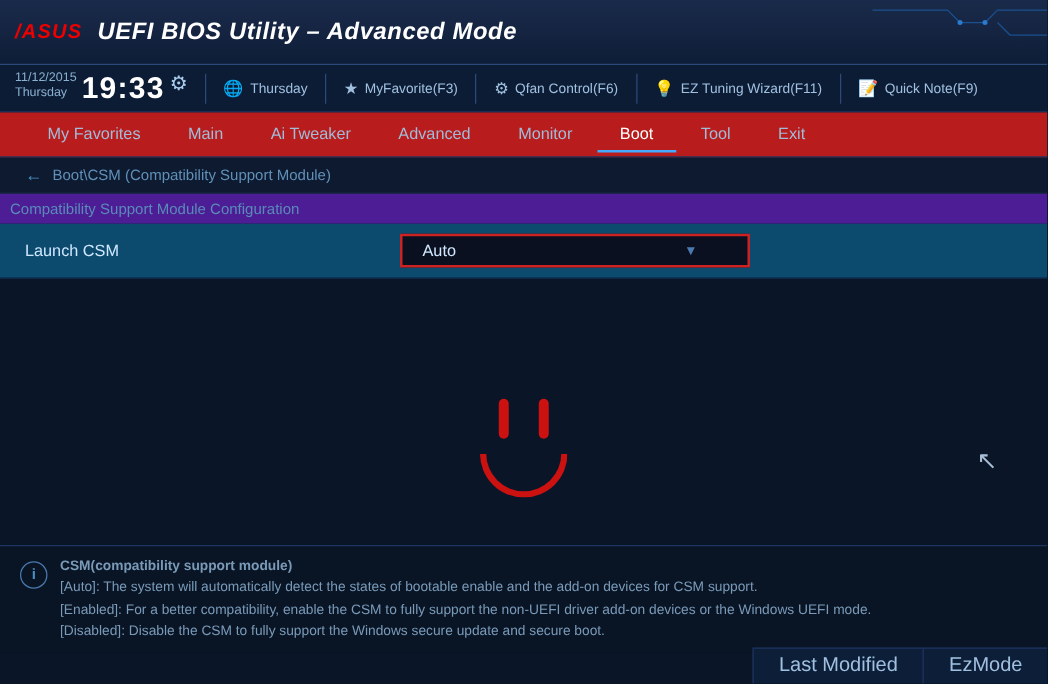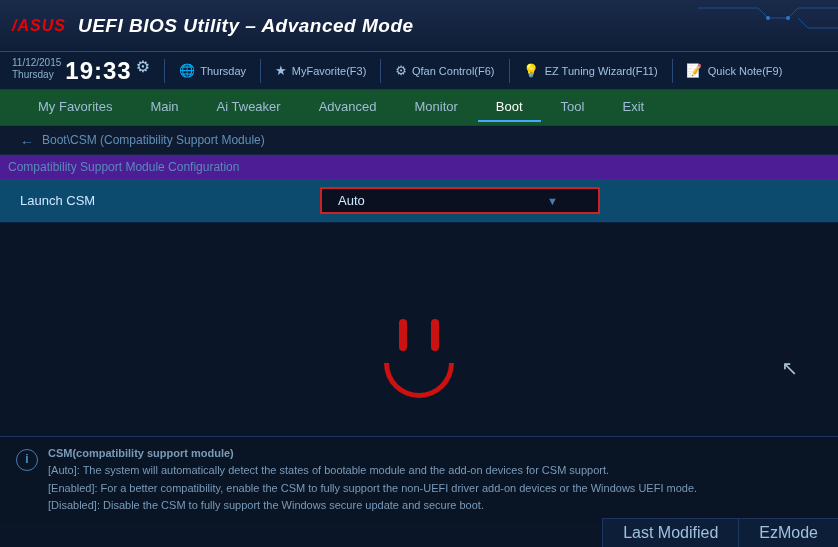--- a/index.html
+++ b/index.html
@@ -93,21 +93,21 @@
       font-size: 11px;
       color: #a0c0e0;
       cursor: pointer;
     }
     .info-icon {
       font-size: 13px;
     }
 
     
     .nav-menu {
-      background: #14532d;
+      background: #b91c1c;
       border-bottom: 1px solid #1e3560;
       display: flex;
       align-items: center;
       padding: 0 20px;
       height: 36px;
       gap: 2px;
     }
     .nav-item {
       padding: 6px 18px;
       font-size: 13px;
@@ -368,21 +368,21 @@
         </div>
         <div class="face-smile"></div>
       </div>
     </div>
 
     <div class="cursor">↖</div>
 
     <div class="bottom-info" style="position:absolute;bottom:24px;left:0;right:0;">
       <div class="bottom-info-icon">i</div>
       <strong>CSM(compatibility support module)</strong><br>
-      <span>[Auto]: The system will automatically detect the states of bootable module and the add-on devices for CSM support.</span><br>
+      <span>[Auto]: The system will automatically detect the states of bootable enable and the add-on devices for CSM support.</span><br>
       <span>[Enabled]: For a better compatibility, enable the CSM to fully support the non-UEFI driver add-on devices or the Windows UEFI mode.</span><br>
       <span>[Disabled]: Disable the CSM to fully support the Windows secure update and secure boot.</span>
     </div>
 
     <div class="bottom-footer" style="position:absolute;bottom:0;right:0;">
       <div class="footer-btn">Last Modified</div>
       <div class="footer-btn">EzMode</div>
     </div>
 
   </div>

